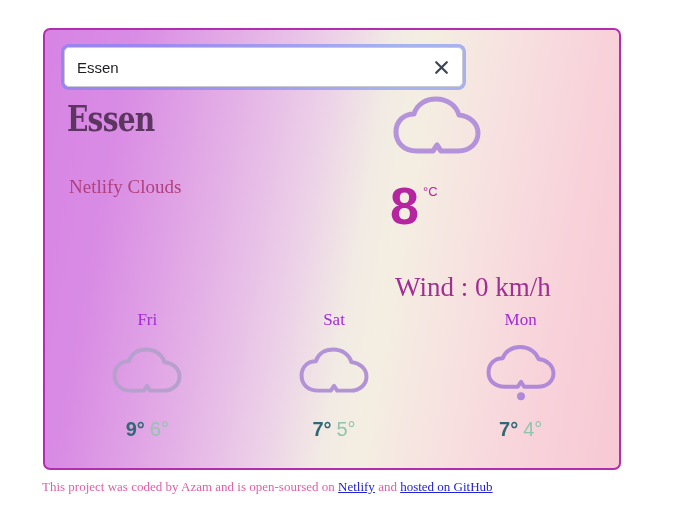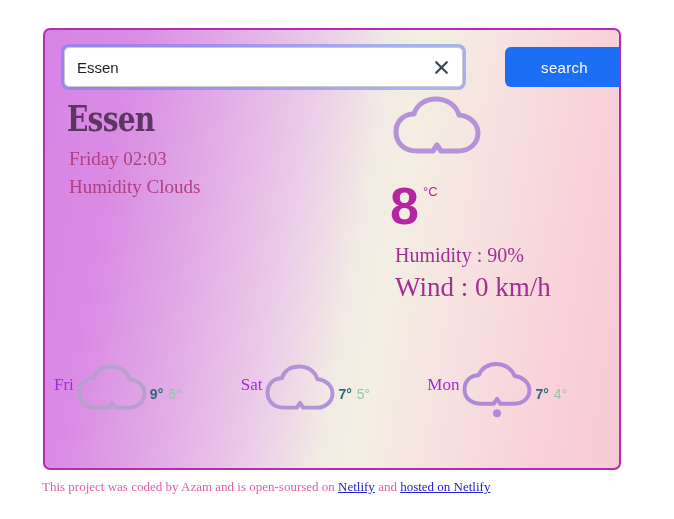--- a/index.html
+++ b/index.html
@@ -202,40 +202,41 @@
     left: 9px;
     top: 280px;
     width: 560px;
     height: 150px;
     display: flex;
   }
 
   .forecast-day {
     flex: 1 1 0;
     display: flex;
+    flex-direction: column;
     align-items: center;
   }
 
   .forecast-label {
     font-family: "Liberation Serif", serif;
     font-size: 17px;
     color: #a22dd6;
     margin-top: 0;
   }
 
   .forecast-icon {
     width: 76px;
     height: 64px;
     margin-top: 12px;
   }
 
   .forecast-temps {
-    margin-top: 18px;
-    font-family: "Liberation Sans", sans-serif;
-    font-size: 14px;
+    margin-top: 12px;
+    font-family: "Liberation Sans", sans-serif;
+    font-size: 20px;
     white-space: nowrap;
   }
 
   .temp-high {
     font-weight: bold;
     color: #2f6a74;
   }
 
   .temp-low {
     color: #8fc6ad;
@@ -268,46 +269,43 @@
 
       <div class="search-field-wrap">
         <input class="search-input" type="text" value="Essen" style="">
         <button class="clear-icon-btn">
           <svg width="15" height="15" viewBox="0 0 15 15" aria-hidden="true">
             <path d="M2.2 2.2 L12.8 12.8 M12.8 2.2 L2.2 12.8" stroke="#3a4556" stroke-width="2.2" stroke-linecap="round" fill="none"></path>
           </svg>
         </button>
       </div>
 
-      <button class="search-button">search</button>
     </div>
 
     <div class="city-name">Essen</div>
-    <div class="city-time">Friday 02:03</div>
-    <div class="city-cond">Humidity Clouds</div>
+    <div class="city-cond">Netlify Clouds</div>
 
     <div class="current-icon">
       <svg width="96" height="72" viewBox="0 0 96 72" aria-hidden="true">
         <path d="M28 57
                  C14 57 7 48 7 38
                  C7 27 15 20 25 20
                  C28 10 37 5 47 5
                  C58 5 67 11 70 21
                  C80 22 89 29 89 39
                  C89 49 81 57 69 57
                  L52 57 L48 51 L44 57 Z" fill="none" stroke="#b493da" stroke-width="5" stroke-linejoin="round" stroke-linecap="round"></path>
       </svg>
     </div>
 
     <div class="temp-block">
       <span class="temp-value">8</span>
       <span class="temp-unit">°C</span>
     </div>
 
-    <div class="humidity-line">Humidity : 90%</div>
     <div class="wind-line">Wind : 0 km/h</div>
 
     <div class="forecast-row">
 
       <div class="forecast-day">
         <div class="forecast-label">Fri</div>
         <div class="forecast-icon">
           <svg width="76" height="64" viewBox="0 0 96 72" aria-hidden="true">
             <path d="M28 57 C14 57 7 48 7 38 C7 27 15 20 25 20 C28 10 37 5 47 5 C58 5 67 11 70 21 C80 22 89 29 89 39 C89 49 81 57 69 57 L52 57 L48 51 L44 57 Z" fill="none" stroke="#b6a0cd" stroke-width="5" stroke-linejoin="round" stroke-linecap="round"></path>
           </svg>
@@ -341,16 +339,16 @@
           <span class="temp-high">7°</span><span class="temp-low">4°</span>
         </div>
       </div>
 
 
 
     </div>
   </div>
 
   <div class="footer">
-    <span>This project was coded by Azam and is open-soursed on </span><a href="#">Netlify</a><span> and </span><a href="#">hosted on Netlify</a>
+    <span>This project was coded by Azam and is open-soursed on </span><a href="#">Netlify</a><span> and </span><a href="#">hosted on GitHub</a>
   </div>
 
 </div>
 
 </body></html>

